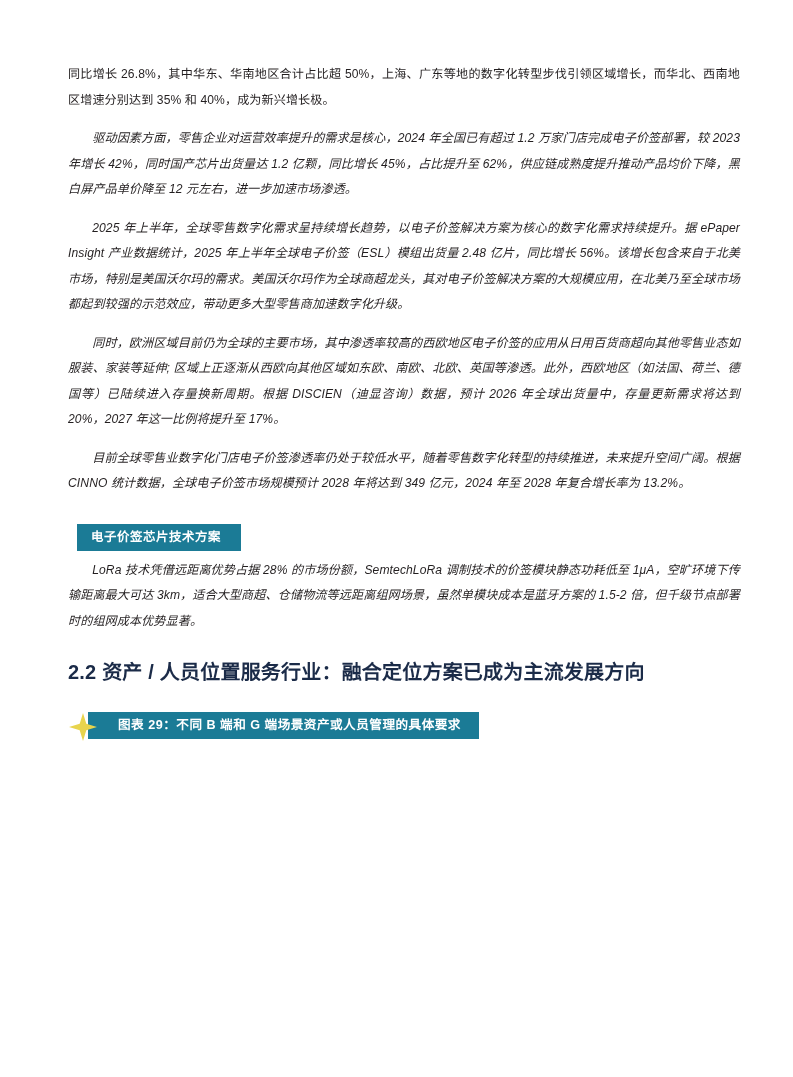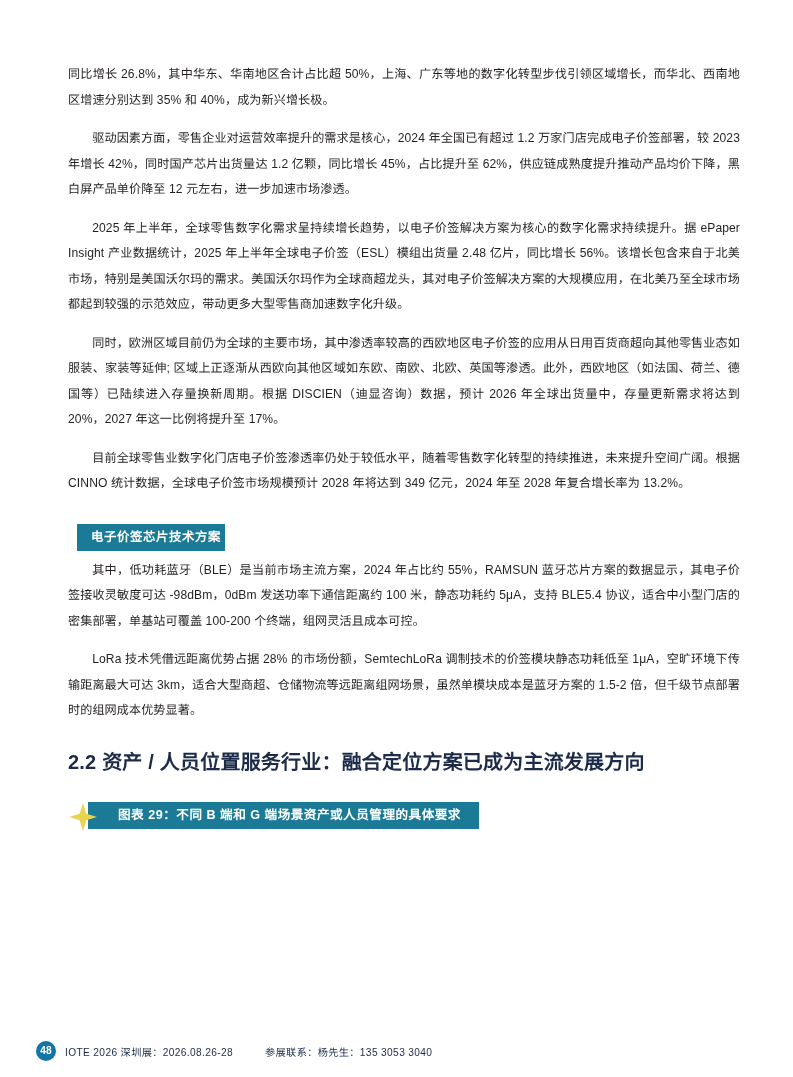--- a/index.html
+++ b/index.html
@@ -27,31 +27,31 @@
   }
   p.body {
     margin: 0 0 13px 0;
     font-size: 12.1px;
     line-height: 25.5px;
     text-align: justify;
     text-justify: inter-ideograph;
     letter-spacing: 0.1px;
     color: #231f20;
   }
-  p.body.indent { text-indent: 2em; }
+  p.body.indent { text-indent: 2em; font-style: italic; }
   p.tight { margin-bottom: 23px; }
 
   .badge-label {
     display: inline-block;
     background: #1b7b96;
     color: #ffffff;
     font-size: 12.4px;
     font-weight: bold;
     line-height: 1;
-    padding: 7px 4px 8px 14px;
+    padding: 7px 20px 8px 14px;
     margin: 4px 0 7px 9px;
     letter-spacing: 0.6px;
   }
 
   h2.section-head {
     margin: 24px 0 13px 0;
     font-size: 20px;
     font-weight: bold;
     color: #1b2b48;
     letter-spacing: 0.2px;
@@ -124,35 +124,28 @@
 <div class="page">
 
   <p class="body">同比增长 26.8%，其中华东、华南地区合计占比超 50%，上海、广东等地的数字化转型步伐引领区域增长，而华北、西南地区增速分别达到 35% 和 40%，成为新兴增长极。</p>
   <p class="body indent">驱动因素方面，零售企业对运营效率提升的需求是核心，2024 年全国已有超过 1.2 万家门店完成电子价签部署，较 2023 年增长 42%，同时国产芯片出货量达 1.2 亿颗，同比增长 45%，占比提升至 62%，供应链成熟度提升推动产品均价下降，黑白屏产品单价降至 12 元左右，进一步加速市场渗透。</p>
   <p class="body indent">2025 年上半年，全球零售数字化需求呈持续增长趋势，以电子价签解决方案为核心的数字化需求持续提升。据 ePaper Insight 产业数据统计，2025 年上半年全球电子价签（ESL）模组出货量 2.48 亿片，同比增长 56%。该增长包含来自于北美市场，特别是美国沃尔玛的需求。美国沃尔玛作为全球商超龙头，其对电子价签解决方案的大规模应用，在北美乃至全球市场都起到较强的示范效应，带动更多大型零售商加速数字化升级。</p>
   <p class="body indent">同时，欧洲区域目前仍为全球的主要市场，其中渗透率较高的西欧地区电子价签的应用从日用百货商超向其他零售业态如服装、家装等延伸; 区域上正逐渐从西欧向其他区域如东欧、南欧、北欧、英国等渗透。此外，西欧地区（如法国、荷兰、德国等）已陆续进入存量换新周期。根据 DISCIEN（迪显咨询）数据，预计 2026 年全球出货量中，存量更新需求将达到 20%，2027 年这一比例将提升至 17%。</p>
   <p class="body indent tight">目前全球零售业数字化门店电子价签渗透率仍处于较低水平，随着零售数字化转型的持续推进，未来提升空间广阔。根据 CINNO 统计数据，全球电子价签市场规模预计 2028 年将达到 349 亿元，2024 年至 2028 年复合增长率为 13.2%。</p>
 
   <div class="badge-label">电子价签芯片技术方案</div>
 
-  <p class="body indent">其中，低功耗蓝牙（BLE）是当前市场主流方案，2024 年占比约 55%，RAMSUN 蓝牙芯片方案的数据显示，其电子价签接收灵敏度可达 -98dBm，0dBm 发送功率下通信距离约 100 米，静态功耗约 5μA，支持 BLE5.4 协议，适合中小型门店的密集部署，单基站可覆盖 100-200 个终端，组网灵活且成本可控。</p>
   <p class="body indent">LoRa 技术凭借远距离优势占据 28% 的市场份额，SemtechLoRa 调制技术的价签模块静态功耗低至 1μA，空旷环境下传输距离最大可达 3km，适合大型商超、仓储物流等远距离组网场景，虽然单模块成本是蓝牙方案的 1.5-2 倍，但千级节点部署时的组网成本优势显著。</p>
 
   <h2 class="section-head">2.2 资产 / 人员位置服务行业：融合定位方案已成为主流发展方向</h2>
 
 
   <div class="fig-caption-wrap">
     <svg class="sparkle" viewBox="0 0 30 30" aria-hidden="true">
       <path d="M15 1 L18.3 11.7 L29 15 L18.3 18.3 L15 29 L11.7 18.3 L1 15 L11.7 11.7 Z" fill="#e8d44d"></path>
     </svg>
     <div class="fig-caption">图表 29：不同 B 端和 G 端场景资产或人员管理的具体要求</div>
   </div>
 
   
 
-  <div class="footer">
-    <div class="page-badge">48</div>
-    <div class="footer-text">IOTE 2026 深圳展：2026.08.26-28</div>
-    <span class="footer-sep"></span>
-    <div class="footer-text">参展联系：杨先生：135 3053 3040</div>
-  </div>
 
 </div>
 
 </body></html>

